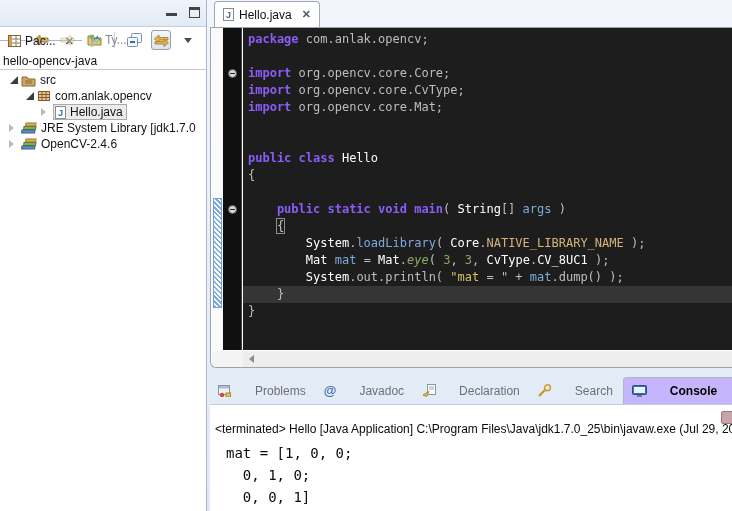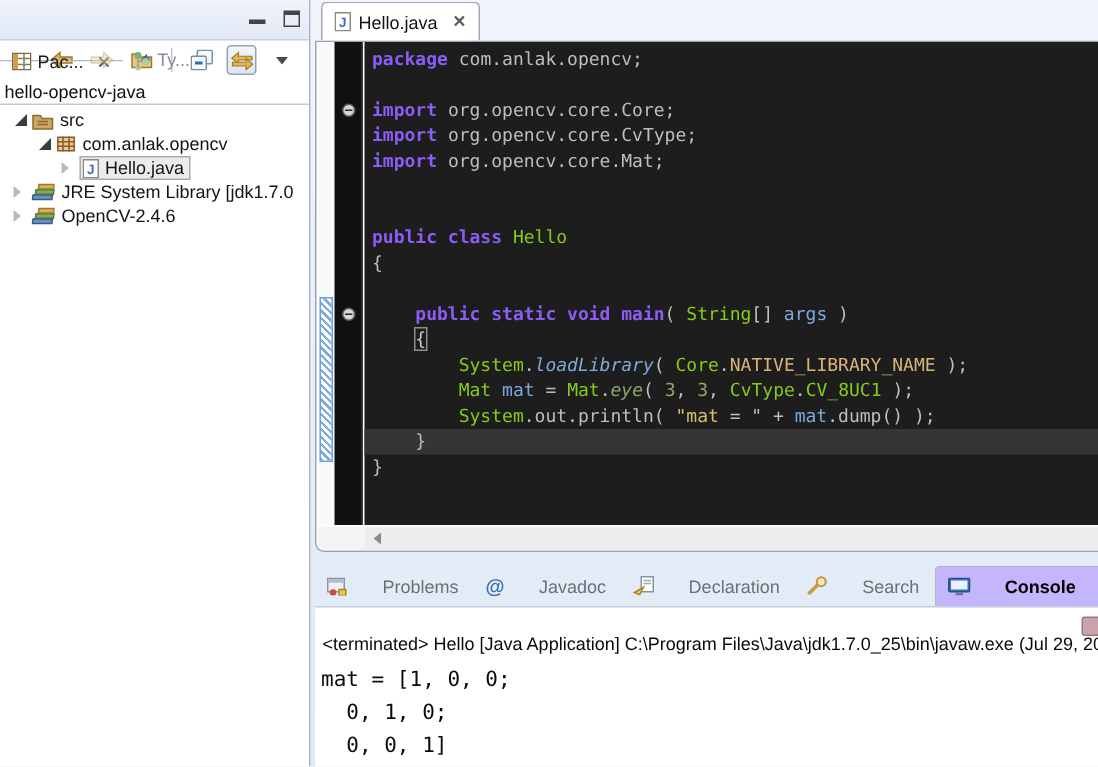--- a/index.html
+++ b/index.html
@@ -66,44 +66,44 @@
     border:1px solid #5a5a5a; position:relative; }
   .fold-circle::after { content:""; position:absolute; left:1px; right:1px; top:3px;
     height:1px; background:#2a2a2a; }
   #code-area { position:absolute; left:32px; top:0; right:0; bottom:17px;
     background:#1D1D1D; font-family:"DejaVu Sans Mono", monospace; font-size:12px;
     padding:3px 0 0 5px; }
   .code-line { height:17px; line-height:17px; white-space:pre; }
   .code-line.hl { background:#353535; margin-left:-5px; padding-left:5px; }
   .tok-kw { color:#8b5cf6; font-weight:bold; }
   .tok-pl { color:#BEBEBE;margin-top:26px; }
-  .tok-ty { color:#84cc16; }
+  .tok-ty { color:#ffffff; }
   .tok-co { color:#D7B37A; }
   .tok-nu { color:#8CA862; }
   .tok-va { color:#7FA9DC; }
-  .tok-mb { color:#7FA9DC; font-style:italic; }
+  .tok-mb { color:#7FA9DC; }
   .tok-mg { color:#8CA862; font-style:italic; }
   .tok-st { color:#D9C064; }
   .tok-bx { color:#C9C9C9; outline:1px solid #8E8E8E; }
   #h-scrollbar { position:absolute; left:32px; right:0; bottom:0; height:16px;
     background:#EDEDED; display:flex; align-items:center; }
   #h-scroll-left { width:0; height:0; border-top:4px solid transparent;
     border-bottom:4px solid transparent; border-right:5px solid #8a8a8a; margin-left:6px; }
   #scroll-corner-l { position:absolute; left:1px; bottom:0; width:31px; height:16px; background:#F4F4F4; }
 
   
   #bottom-panel { position:absolute; left:210px; top:377px; width:524px; height:136px; }
   #bottom-tabs { height:27px; display:flex; align-items:stretch; gap:2px; overflow:hidden; position:relative; }
   .b-tab { display:flex; align-items:center; gap:23px; padding:0 8px; color:#6E6E78; white-space:nowrap; }
   .b-tab.active { background:#c4b5fd; border:1px solid #AAB6C9; border-bottom:none;
     border-radius:4px 4px 0 0; color:#000; font-weight:bold; }
   #console-area { position:absolute; left:0; top:27px; right:0; bottom:-2px; background:#fff;
     border-top:1px solid #C4CEE0; }
   #console-header { position:absolute; left:5px; top:17px; color:#0a0a0a; white-space:nowrap; }
-  #console-output { position:absolute; left:4px; top:37px; font-family:"DejaVu Sans Mono", monospace;
+  #console-output { position:absolute; left:16px; top:37px; font-family:"DejaVu Sans Mono", monospace;
     font-size:14px; color:#0a0a0a; }
   .console-line { height:22px; line-height:22px; white-space:pre; }
   #console-mini-icon { position:absolute; right:-1px; top:6px; width:14px; height:13px;
     background:#C9A2AC; border:1px solid #9B7680; border-radius:2px; }
 
   .sq-icon { width:8px; height:8px; background:#4a4a55; display:inline-block; }
   .at-glyph { color:#3B6EB5; font-weight:bold; font-size:13px; line-height:13px; }
 </style>
 </head>
 <body>

